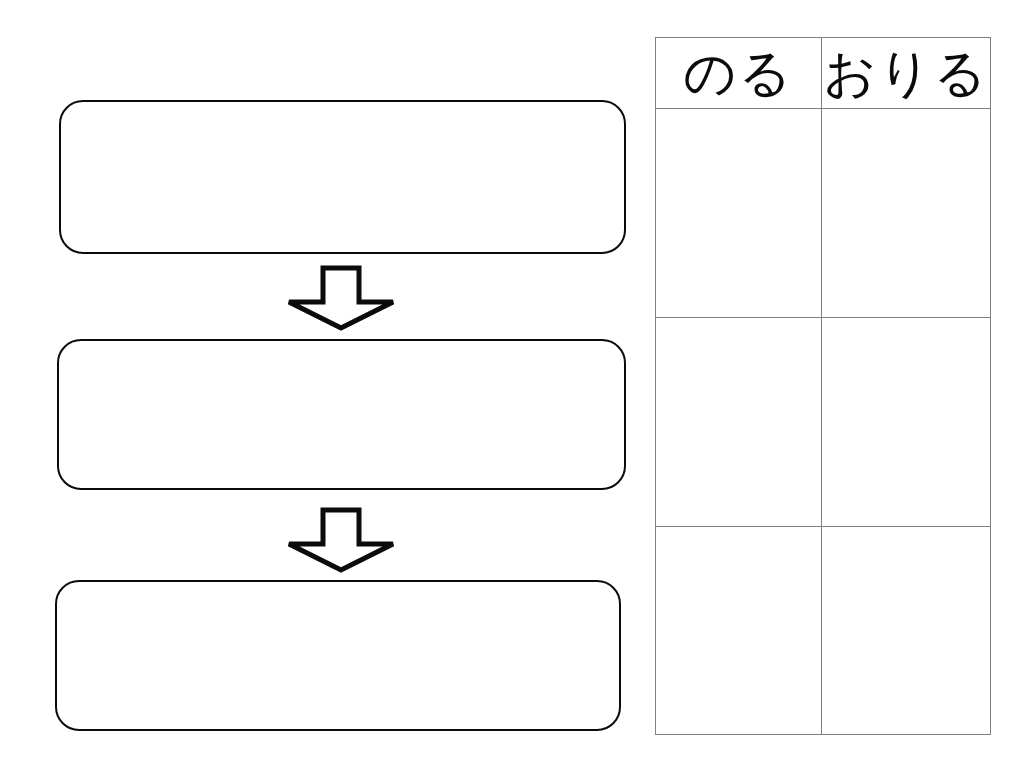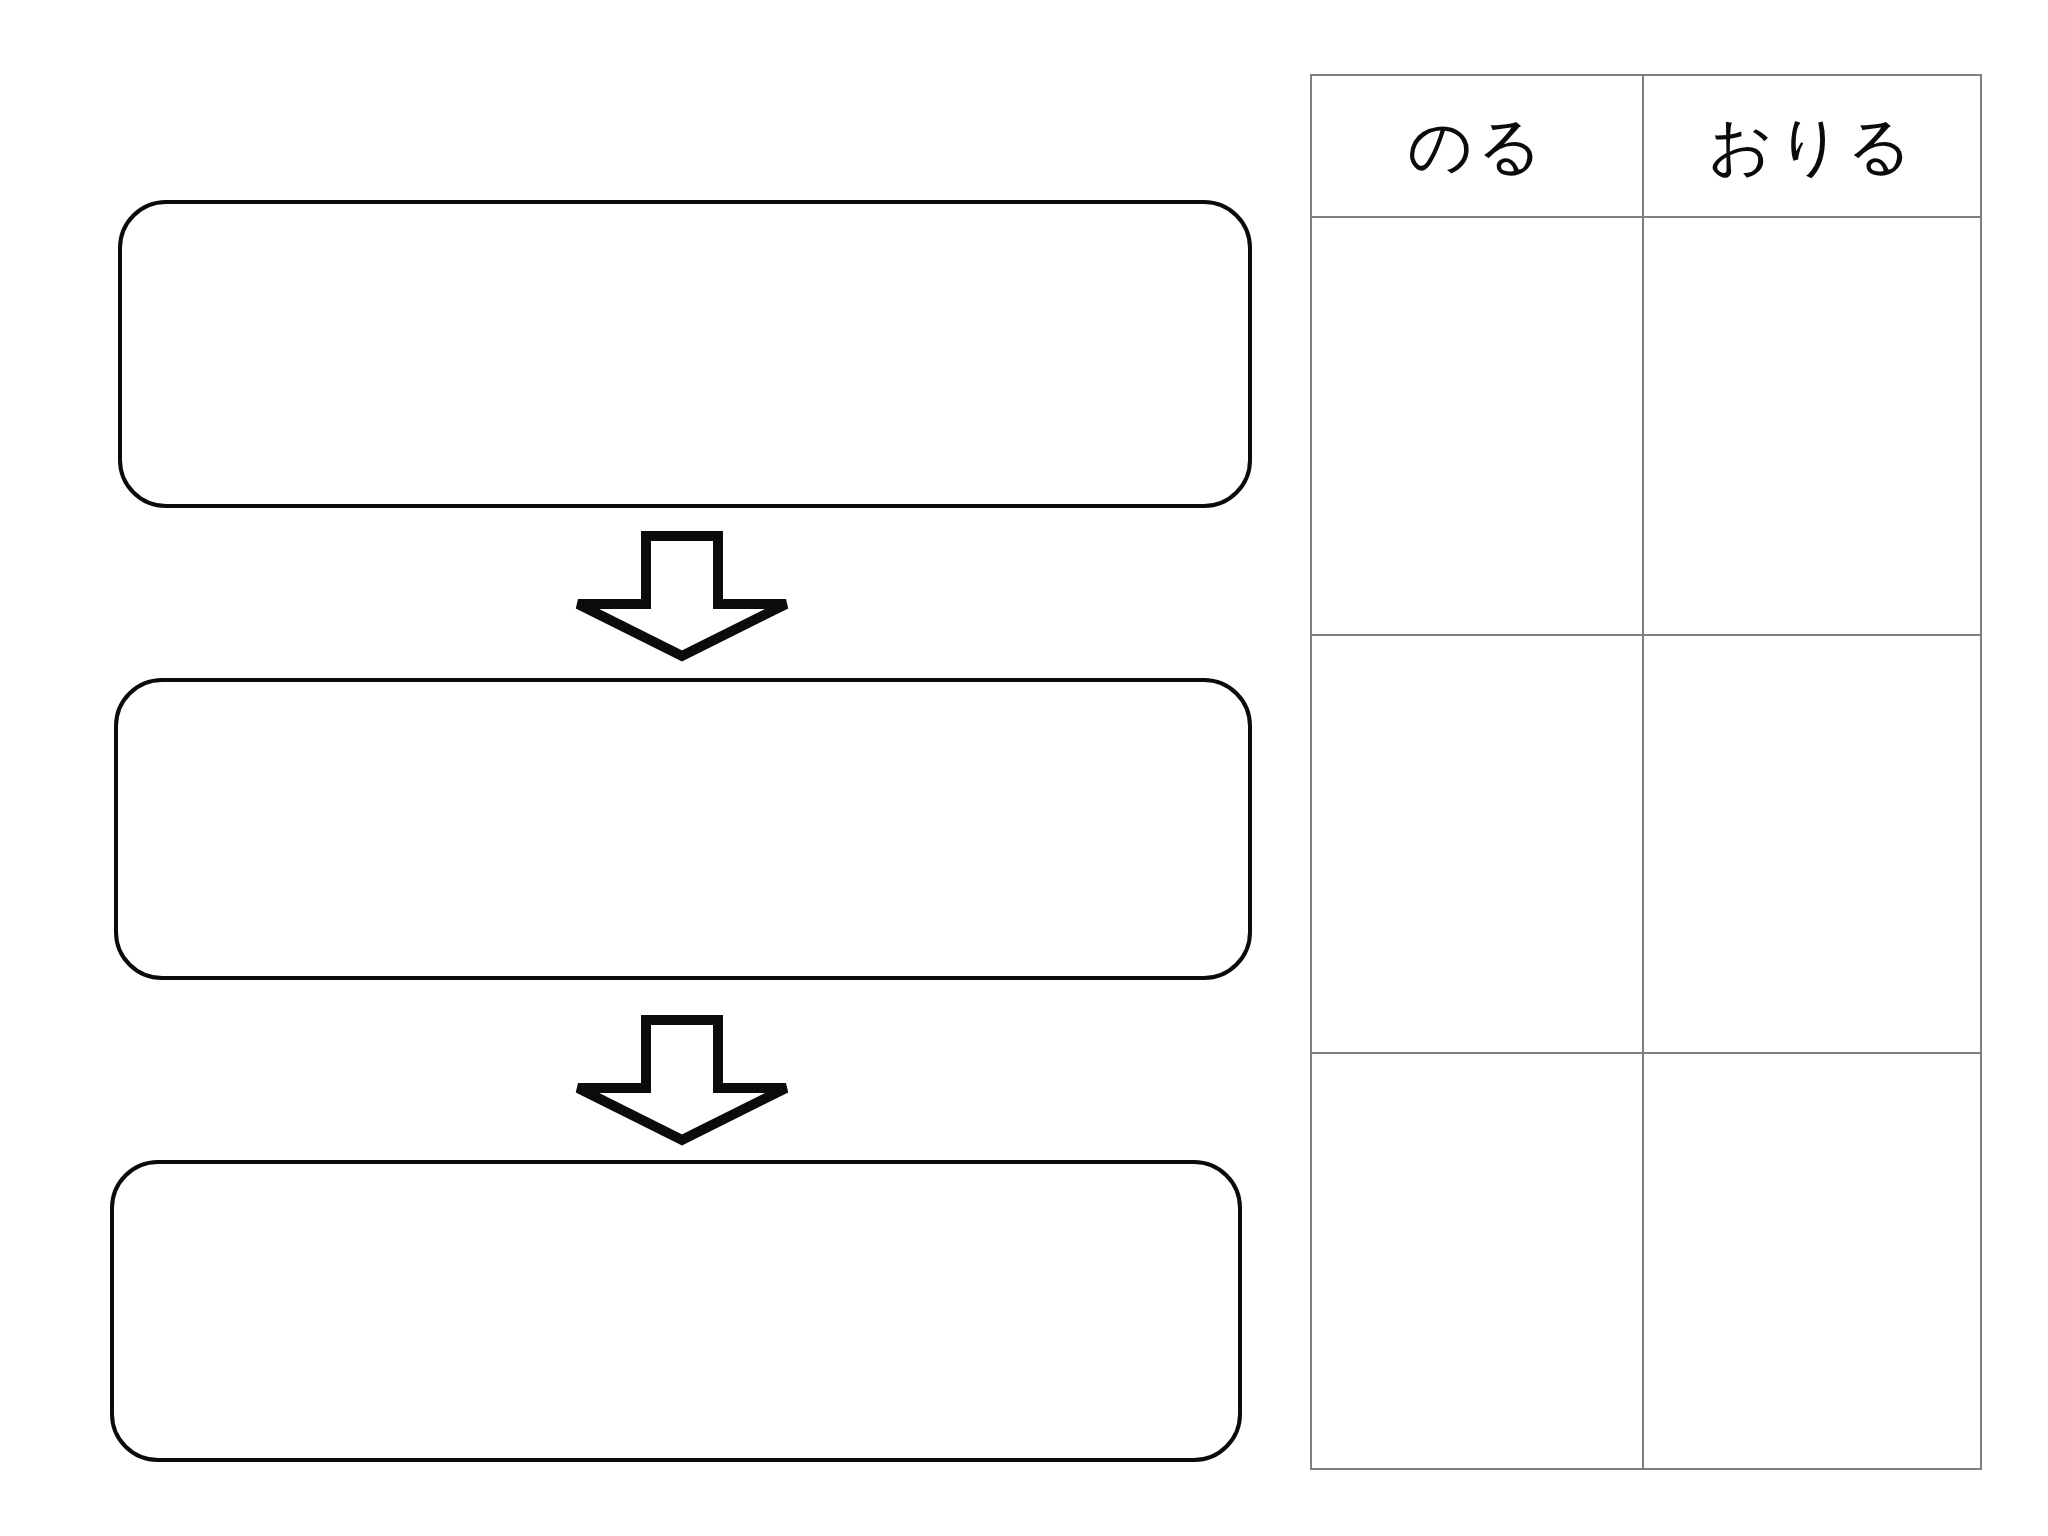--- a/index.html
+++ b/index.html
@@ -96,21 +96,21 @@
     vertical-align: middle;
     box-sizing: border-box;
   }
   #answer-table col.col-noru   { width: 166px; }
   #answer-table col.col-oriru  { width: 169px; }
 
   #answer-table thead th {
     height: 71px;
     text-align: center;
     font-weight: 400;
-    font-size: 32px;
+    font-size: 52px;
     line-height: 1;
     letter-spacing: 2px;
     color: #0b0b0b;
     font-family: "DejaVu Sans", "Liberation Sans", sans-serif;
   }
 
   #answer-table tbody td {
     height: 209px;
     text-align: left;
     font-size: 22px;

